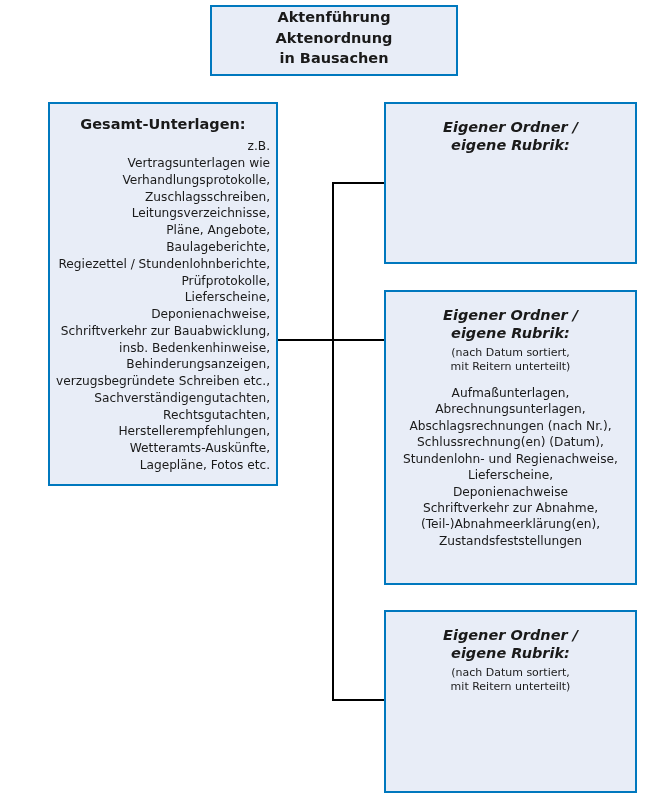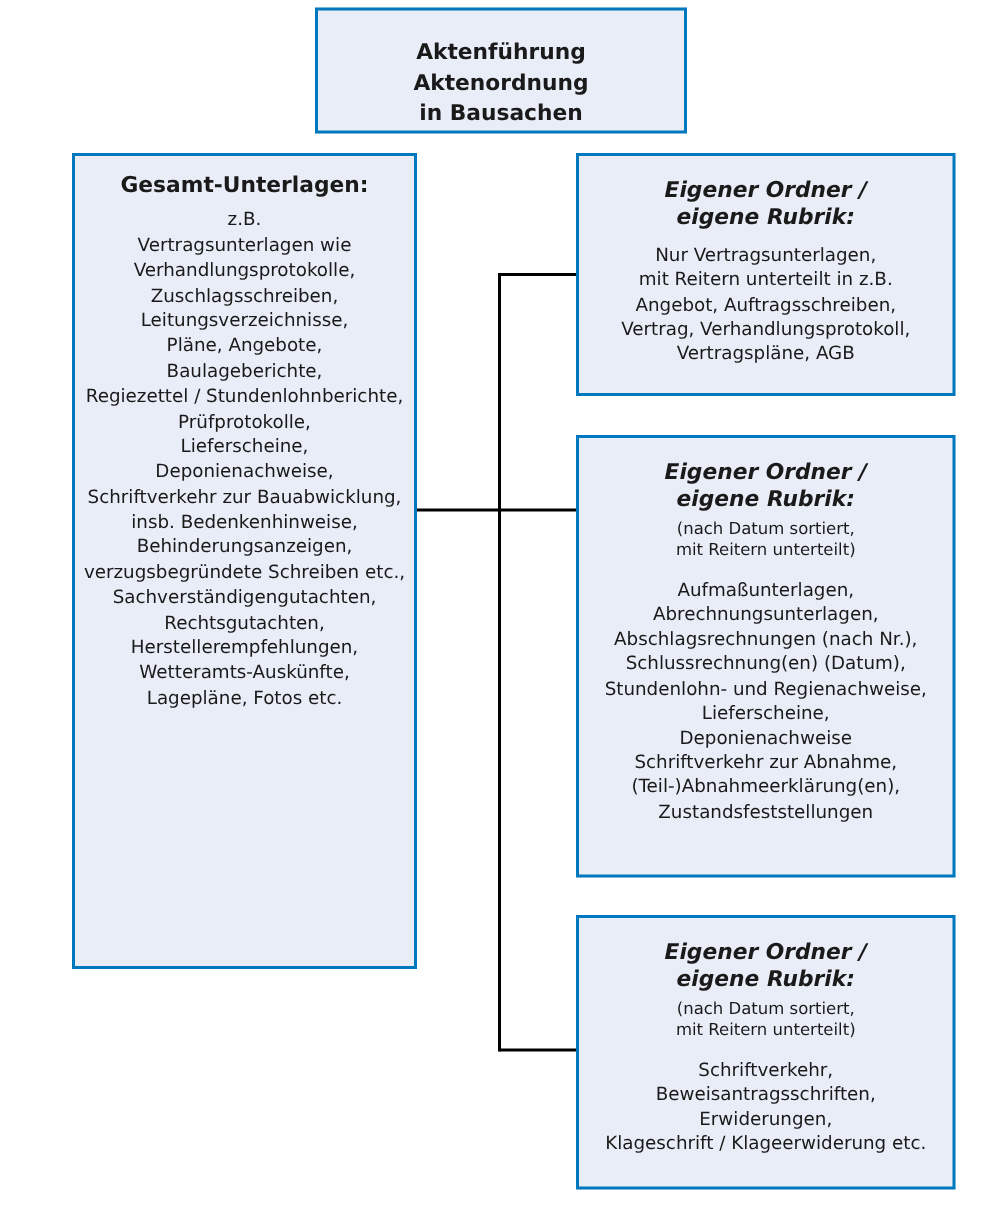--- a/index.html
+++ b/index.html
@@ -54,35 +54,36 @@
     font-size: 12.2px;
     line-height: 1.345;
     white-space: pre-line;
   }
 
   
   #title-box {
     left: 210px;
     top: 5px;
     width: 248px;
-    height: 84px;
-    justify-content: flex-end;
+    height: 71px;
+    justify-content: flex-start;
   }
   #title-box .box-title {
     font-size: 14.5px;
     line-height: 1.42;
   }
 
   
   #left-box {
     left: 48px;
     top: 102px;
     width: 230px;
-    height: 544px;
+    height: 384px;
     padding-top: 11px;
+    text-align: right;
   }
   #left-box .box-title { margin-bottom: 5px; }
   #left-box .box-body  { line-height: 1.375; }
 
   
   .right-box { left: 384px; width: 253px; }
   #right-box-0 { top: 102px;  height: 162px; padding-top: 14px; }
   #right-box-1 { top: 290px;  height: 295px; padding-top: 14px; }
   #right-box-2 { top: 610px;  height: 183px; padding-top: 14px; }
 
@@ -134,25 +135,20 @@
 Sachverständigengutachten,
 Rechtsgutachten,
 Herstellerempfehlungen,
 Wetteramts-Auskünfte,
 Lagepläne, Fotos etc.</div>
   </div>
 
   <div class="box right-box" id="right-box-0">
     <div class="box-title">Eigener Ordner /
 eigene Rubrik:</div>
-    <div class="box-body">Nur Vertragsunterlagen,
-mit Reitern unterteilt in z.B.
-Angebot, Auftragsschreiben,
-Vertrag, Verhandlungsprotokoll,
-Vertragspläne, AGB</div>
   </div>
 
   <div class="box right-box" id="right-box-1">
     <div class="box-title">Eigener Ordner /
 eigene Rubrik:</div>
     <div class="box-sub">(nach Datum sortiert,
 mit Reitern unterteilt)</div>
     <div class="box-body">Aufmaßunterlagen,
 Abrechnungsunterlagen,
 Abschlagsrechnungen (nach Nr.),
@@ -163,19 +159,15 @@
 Schriftverkehr zur Abnahme,
 (Teil-)Abnahmeerklärung(en),
 Zustandsfeststellungen</div>
   </div>
 
   <div class="box right-box" id="right-box-2">
     <div class="box-title">Eigener Ordner /
 eigene Rubrik:</div>
     <div class="box-sub">(nach Datum sortiert,
 mit Reitern unterteilt)</div>
-    <div class="box-body">Schriftverkehr,
-Beweisantragsschriften,
-Erwiderungen,
-Klageschrift / Klageerwiderung etc.</div>
   </div>
 
 </div>
 
 </body></html>

